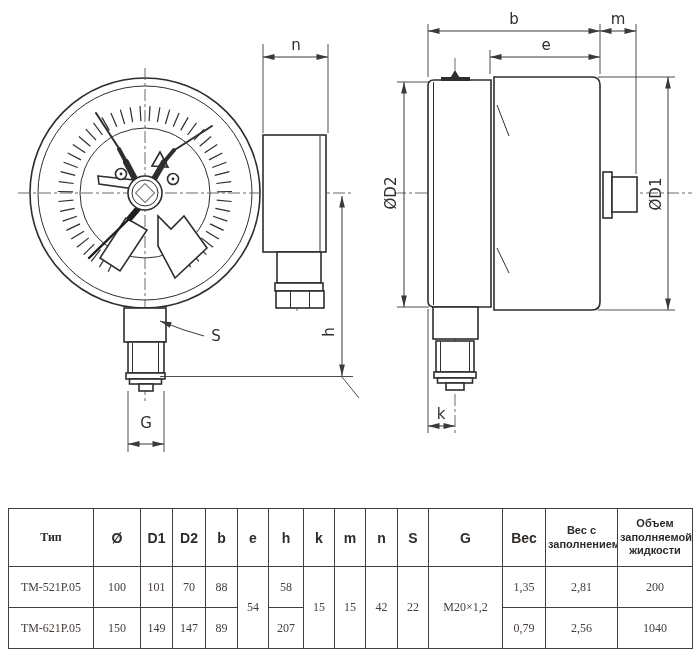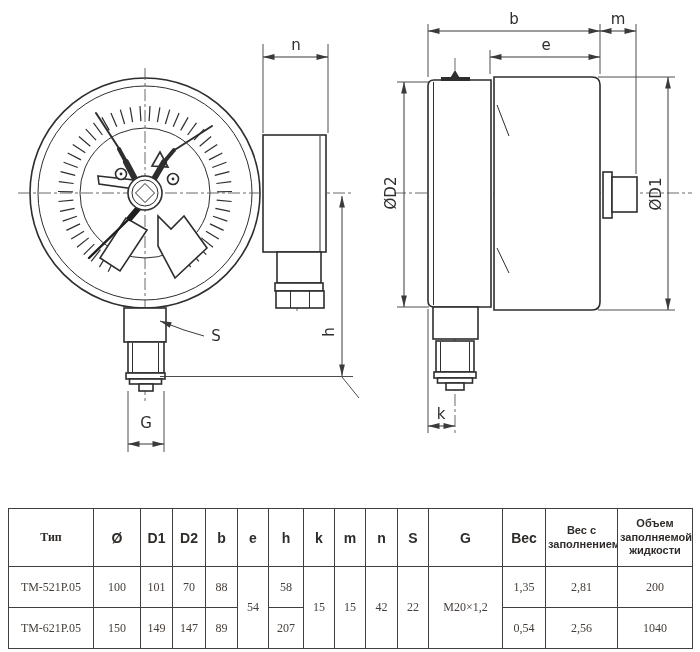--- a/index.html
+++ b/index.html
@@ -308,19 +308,19 @@
         <td>2,81</td>
         <td>200</td>
       </tr>
       <tr>
         <td>ТМ-621Р.05</td>
         <td>150</td>
         <td>149</td>
         <td>147</td>
         <td>89</td>
         <td>207</td>
-        <td>0,54</td>
+        <td>0,79</td>
         <td>2,56</td>
         <td>1040</td>
       </tr>
     </tbody>
   </table>
 </div>
 
 </body></html>

